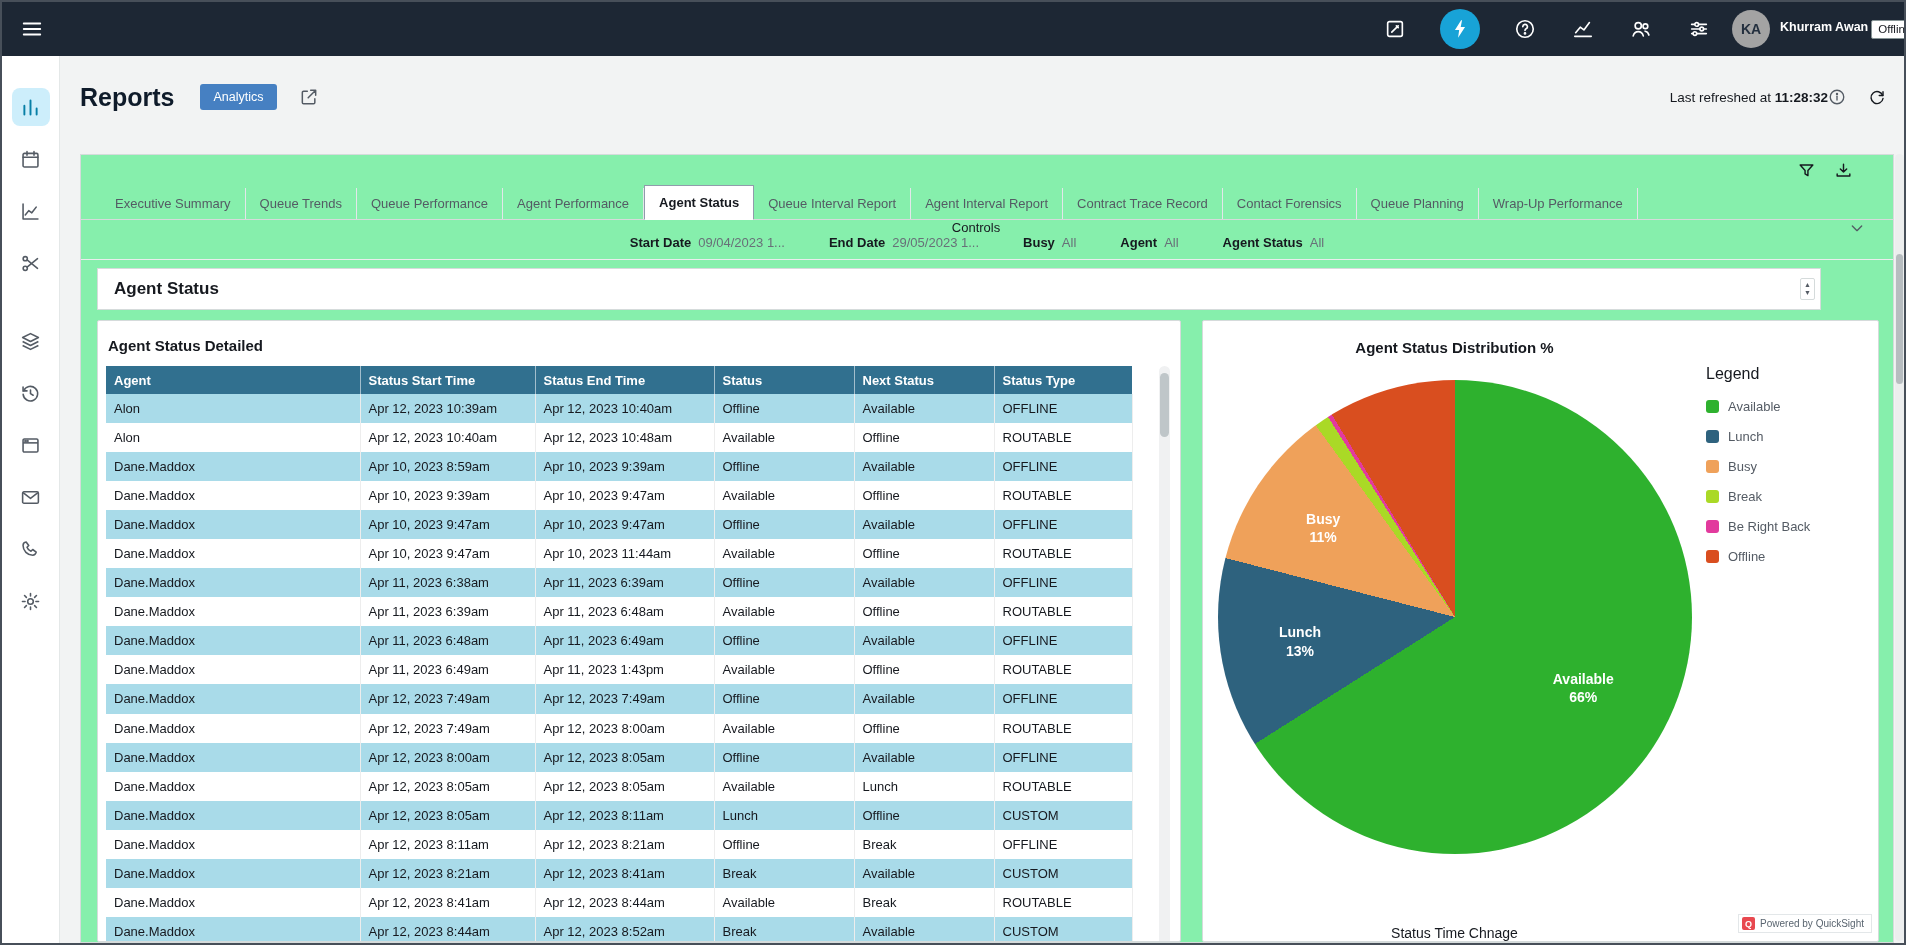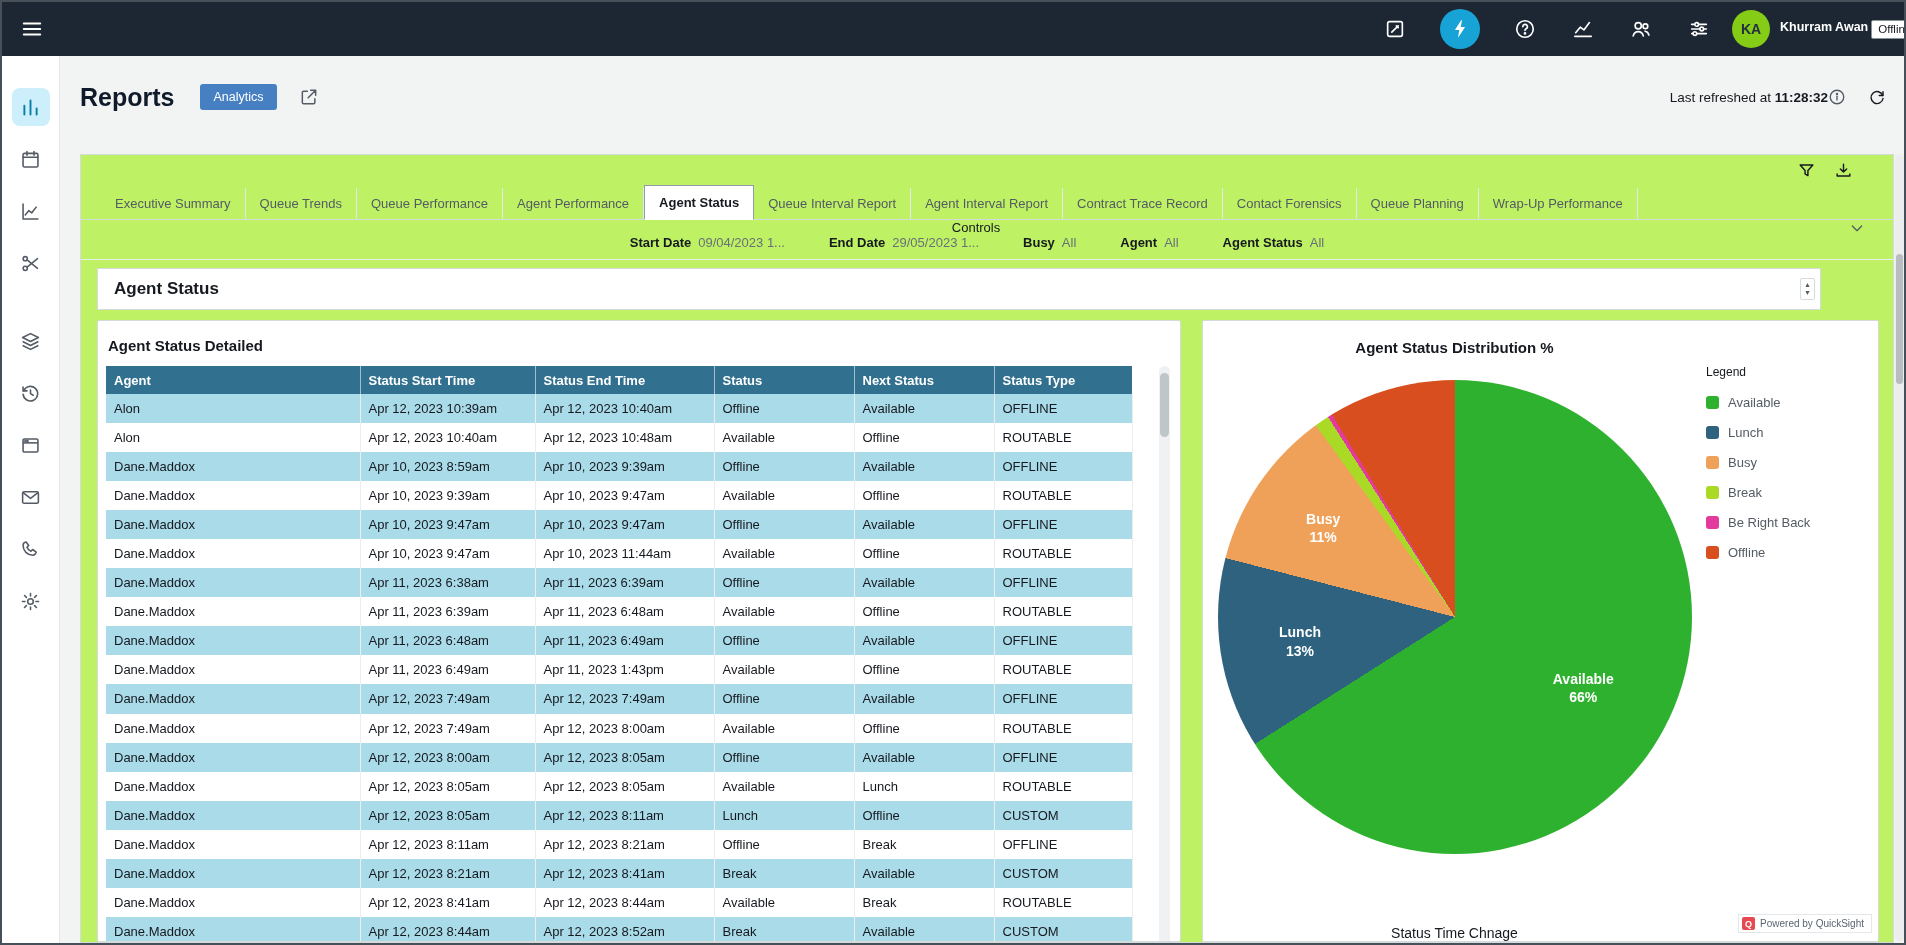--- a/index.html
+++ b/index.html
@@ -11,21 +11,21 @@
 
   
   .topbar { height:54px; background:var(--topbar-bg,#1d2734); display:flex; align-items:center;
             padding:0 14px 0 12px; flex-shrink:0; }
   .hamburger { width:36px; height:36px; display:flex; align-items:center; justify-content:center; cursor:pointer; }
   .topbar-spacer { flex:1; }
   .topbar-icons { display:flex; align-items:center; gap:32px; margin-right:20px; }
   .tb-icon { width:26px; height:26px; display:flex; align-items:center; justify-content:center; cursor:pointer; }
   .tb-icon svg { width:22px; height:22px; }
   .tb-icon.circle { width:40px; height:40px; background:var(--accent-circle,#18a3d7); border-radius:50%; }
-  .avatar { width:38px; height:38px; border-radius:50%; background:#84cc16; color:#232f3e; font-weight:bold;
+  .avatar { width:38px; height:38px; border-radius:50%; background:#a3a3a3; color:#232f3e; font-weight:bold;
             font-size:14px; display:flex; align-items:center; justify-content:center; cursor:pointer; flex-shrink:0; }
   .user-block { margin-left:10px; display:flex; gap:3px; width:110px; }
   .user-name { color:#fff; font-size:12.5px; font-weight:bold; white-space:nowrap; }
   .status-select { background:#fff; border:1px solid #879596; font-size:11.5px; color:#16191f; height:19px;
                    display:flex; align-items:center; justify-content:space-between; padding:0 6px; border-radius:2px; cursor:pointer; }
   .caret { font-size:9px; color:#545b64; }
 
   
   .body { flex:1; display:flex; min-height:0; }
   .sidebar { width:58px; background:#fff; border-right:1px solid #e4e8e8; display:flex; flex-direction:column;
@@ -44,21 +44,21 @@
   .badge { background:var(--badge-bg,#4680c2); color:#fff; font-size:12.5px; padding:6px 13px; border-radius:3px;
            margin-left:26px; cursor:pointer; }
   .ext-link { margin-left:22px; color:#545b64; cursor:pointer; display:flex; }
   .ext-link svg { width:20px; height:20px; }
   .refresh-area { margin-left:auto; display:flex; align-items:center; gap:0; font-size:13.5px; color:#16191f; }
   .icon-btn { display:flex; color:#545b64; cursor:pointer; }
   .icon-btn svg { width:18px; height:18px; }
   .icon-btn.dark { color:#16191f; margin-left:22px; }
 
   
-  .card { flex:1; background:#bef264; border:1px solid #d5dbdb; display:flex; flex-direction:column;
+  .card { flex:1; background:#86efac; border:1px solid #d5dbdb; display:flex; flex-direction:column;
           min-height:0; overflow:hidden; }
   .card-toolbar { display:flex; justify-content:flex-end; gap:18px; padding:6px 40px 0 0; height:26px; flex-shrink:0; }
   .card-toolbar .icon-btn { color:#16191f; }
   .card-toolbar svg { width:19px; height:19px; }
 
   .tabs { display:flex; align-items:flex-end; padding:4px 0 0 20px; border-bottom:1px solid #d5dbdb; flex-shrink:0; }
   .tab { font-family:inherit; font-size:13px; color:#545b64; padding:8px 14px; background:none; border:none;
          border-right:1px solid #e3e7ea; cursor:pointer; white-space:nowrap; }
   .tab.active { font-weight:bold; color:#16191f; border:1px solid #909cab; border-bottom:1px solid #fff;
                 margin-bottom:-1px; background:#fff; padding:9px 14px; }
@@ -102,21 +102,21 @@
   .tbl-thumb { position:absolute; top:7px; left:1px; width:9px; height:64px; background:#bfc6c9; border-radius:5px; cursor:grab; }
 
   
   .chart-area { flex:1; display:flex; flex-direction:column; align-items:center; position:relative; min-width:0; }
   .chart-title { font-size:15px; font-weight:bold; color:#16191f; margin-top:18px; }
   .pie { width:474px; height:474px; border-radius:50%; margin-top:24px; position:relative; flex-shrink:0; cursor:pointer; }
   .pie-label { position:absolute; transform:translate(-50%,-50%); color:#fff; font-size:14px; font-weight:bold;
                text-align:center; line-height:1.3; white-space:nowrap; pointer-events:none; }
   .chart-caption { position:absolute; bottom:0; left:0; width:100%; text-align:center; font-size:14px; color:#16191f; }
   .legend { width:172px; padding-top:44px; flex-shrink:0; }
-  .legend-title { font-size:12px; color:#16191f; margin-bottom:16px; }
+  .legend-title { font-size:16px; color:#16191f; margin-bottom:16px; }
   .legend-item { display:flex; align-items:center; gap:9px; margin-bottom:15px; font-size:13px; color:#545b64; cursor:pointer; }
   .legend-swatch { width:13px; height:13px; border-radius:3px; flex-shrink:0; }
   .qs-badge { position:absolute; right:6px; bottom:8px; display:flex; align-items:center; gap:5px; background:#fff;
               border:1px solid #e3e7e9; padding:2px 7px 2px 3px; font-size:10px; color:#5a6570; }
   .qs-logo { width:13px; height:13px; background:#e8484f; border-radius:2px; color:#fff; font-size:9px;
              font-weight:bold; display:flex; align-items:center; justify-content:center; }
 
   
   .page-scrollbar { position:absolute; right:0; top:98px; bottom:2px; width:9px; background:#eceeee; border-radius:5px; }
   .page-thumb { position:absolute; top:100px; left:1px; width:7px; height:130px; background:#b7bdc0; border-radius:4px; cursor:grab; }

